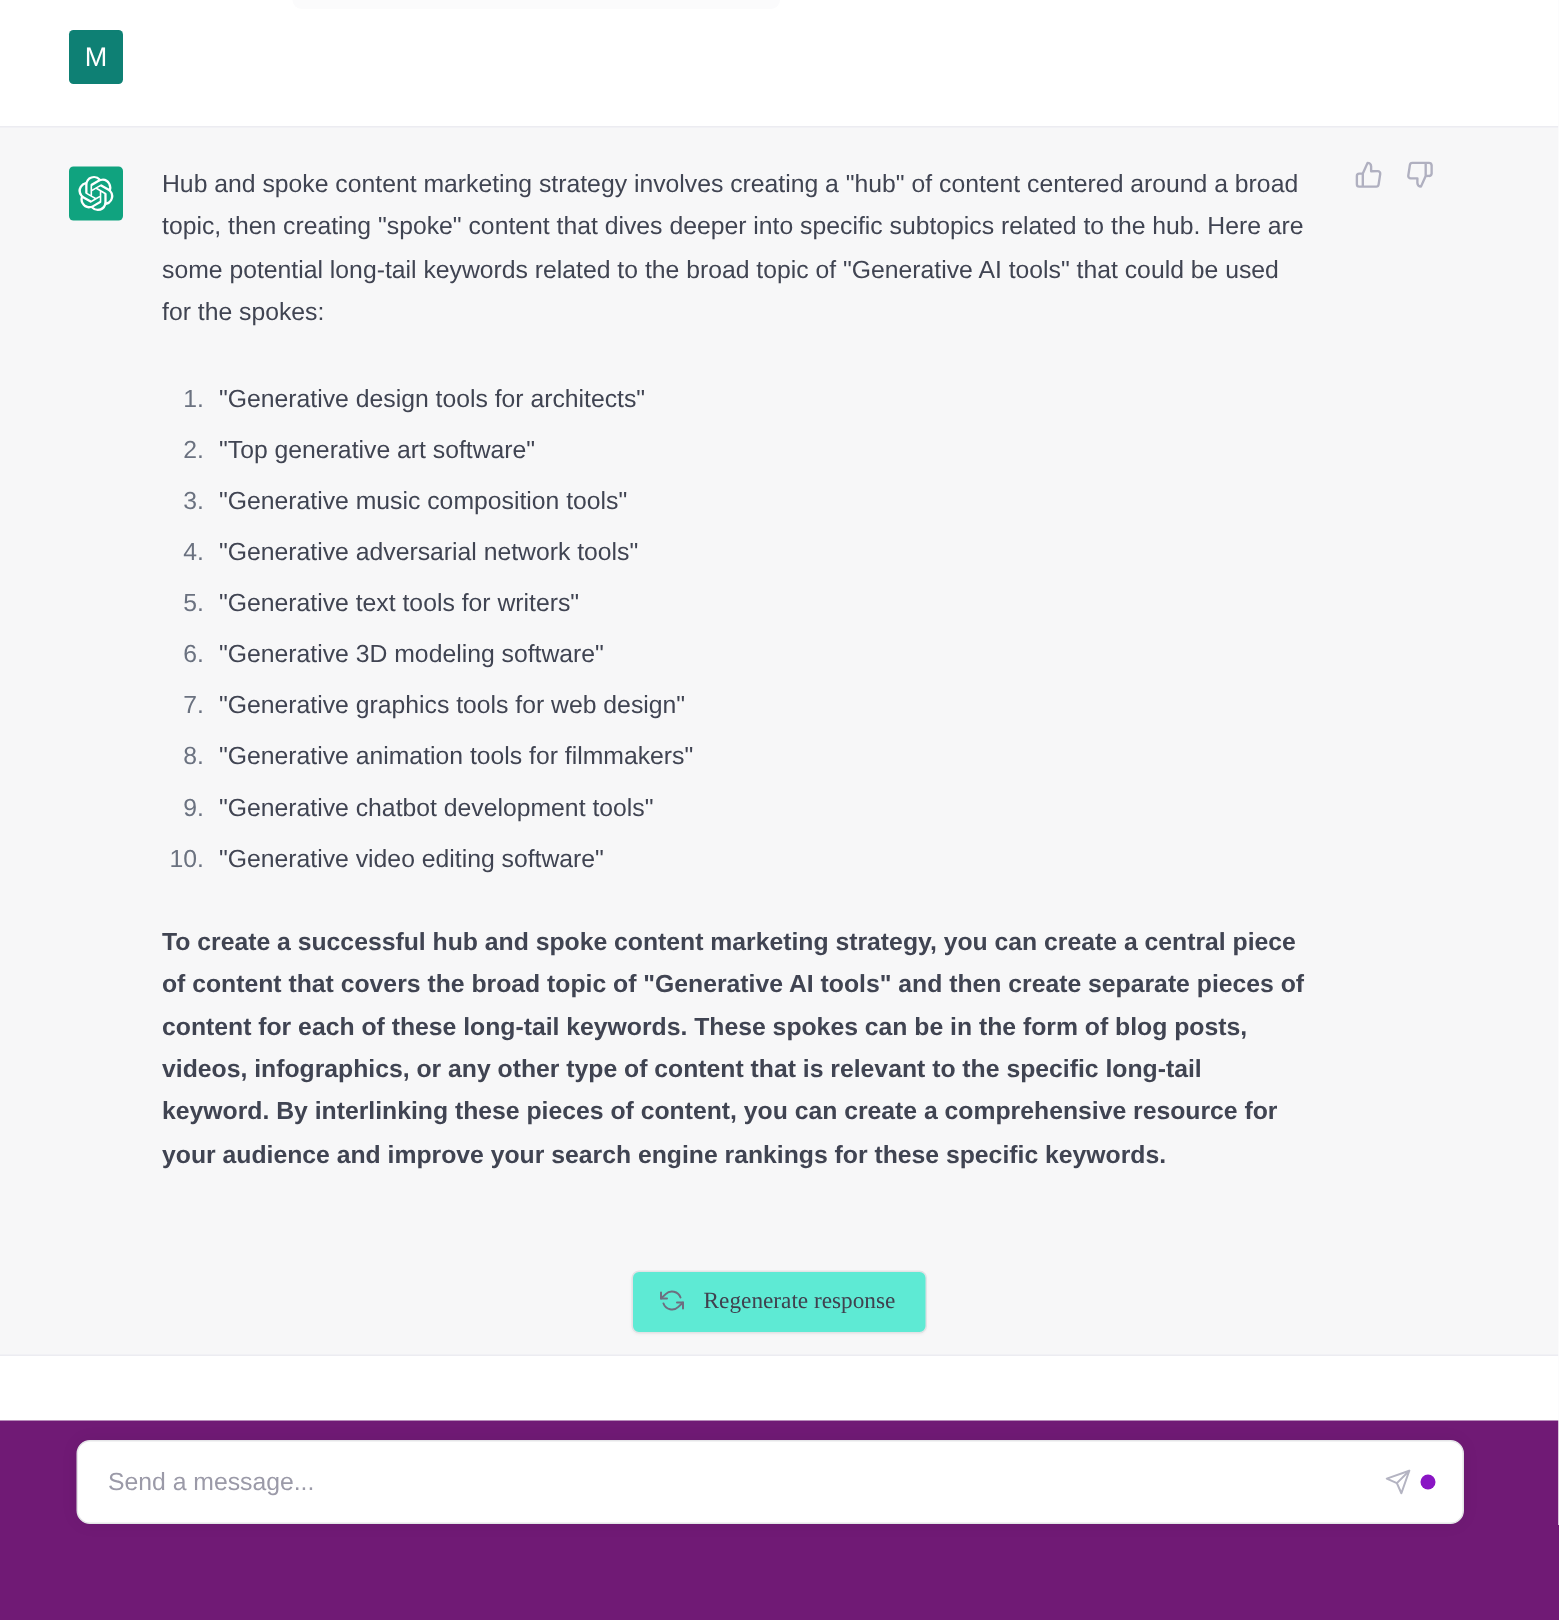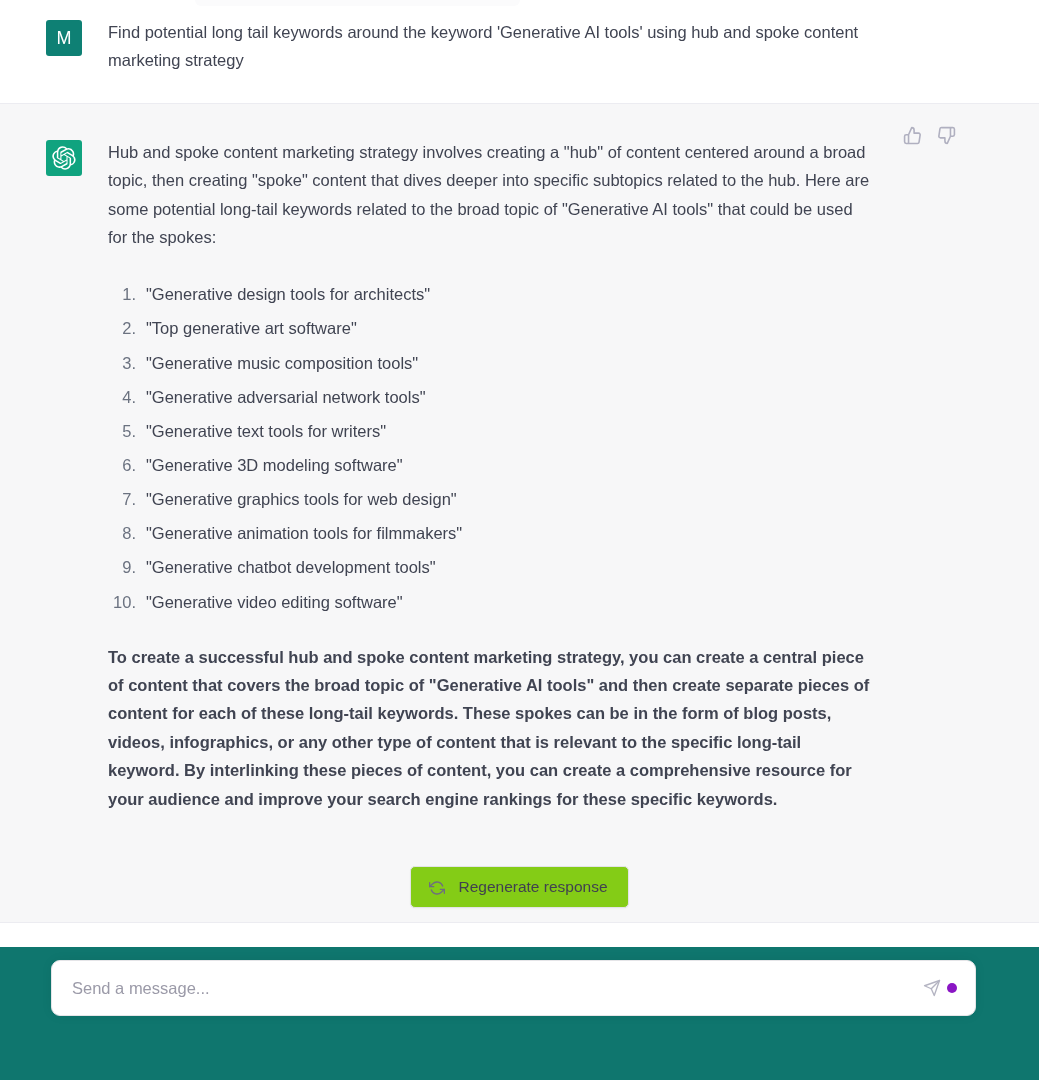--- a/index.html
+++ b/index.html
@@ -48,21 +48,21 @@
   .msg-user {
     background: #ffffff;
     padding-top: 18px;
     padding-bottom: 28px;
   }
 
   .msg-assistant {
     background: #f7f7f8;
     border-top: 1px solid #ececf1;
     border-bottom: 1px solid #ececf1;
-    padding-top: 34px;
+    padding-top: 24px;
     padding-bottom: 26px;
     position: relative;
     min-height: 820px;
   }
 
   .msg-inner {
     display: flex;
     width: 100%;
     padding-left: 46px;
     padding-right: 40px;
@@ -151,42 +151,42 @@
   .regen-wrap {
     position: absolute;
     left: 0;
     bottom: 14px;
     width: 1039px;
     display: flex;
     justify-content: center;
   }
   .regen-btn {
     display: inline-flex;
-    align-items: flex-end;
+    align-items: flex-start;
     gap: 13px;
-    background: #84cc16;
+    background: #5eead4;
     border: 1px solid #e3e3e6;
     border-radius: 5px;
     padding: 11px 20px 11px 18px;
     font-size: 15.5px;
     color: #40414f;
-    font-family: Liberation Sans, sans-serif;
+    font-family: Liberation Serif, serif;
     cursor: pointer;
     box-shadow: 0 1px 2px rgba(0,0,0,0.03);
   }
   .regen-btn svg { display: block; flex: 0 0 auto; }
 
   
   .composer-area {
     position: absolute;
     left: 0;
     top: 947px;
     width: 1039px;
     height: 133px;
-    background: #0f766e;
+    background: #701a75;
   }
   .composer {
     position: absolute;
     left: 51px;
     top: 13px;
     width: 925px;
     height: 56px;
     background: #ffffff;
     border: 1px solid #e5e5e8;
     border-radius: 9px;
@@ -239,23 +239,20 @@
 <body>
 
 <div class="conversation">
 
   <div class="scrolled-off-stub"></div>
 
   <div class="msg msg-user">
     <div class="msg-inner">
       <div class="avatar avatar-user">
         <span>M</span>
-      </div>
-      <div class="msg-body">
-        <p>Find potential long tail keywords around the keyword 'Generative AI tools' using hub and spoke content marketing strategy</p>
       </div>
     </div>
   </div>
 
   <div class="msg msg-assistant">
     <div class="msg-inner">
       <div class="avatar avatar-assistant">
         <span>
           <svg width="24" height="24" viewBox="0 0 41 41" fill="none" xmlns="http://www.w3.org/2000/svg">
             <path d="M37.532 16.87a9.963 9.963 0 0 0-.856-8.184 10.078 10.078 0 0 0-10.855-4.835A9.964 9.964 0 0 0 18.306.5a10.079 10.079 0 0 0-9.614 6.977 9.967 9.967 0 0 0-6.664 4.834 10.08 10.08 0 0 0 1.24 11.817 9.965 9.965 0 0 0 .856 8.185 10.079 10.079 0 0 0 10.855 4.835 9.965 9.965 0 0 0 7.516 3.35 10.078 10.078 0 0 0 9.617-6.981 9.967 9.967 0 0 0 6.663-4.834 10.08 10.08 0 0 0-1.243-11.813ZM22.498 37.886a7.474 7.474 0 0 1-4.799-1.735c.061-.033.168-.092.237-.135l7.964-4.6a1.294 1.294 0 0 0 .655-1.134V18.984l3.366 1.944a.12.12 0 0 1 .066.092v9.299a7.505 7.505 0 0 1-7.49 7.567Zm-16.095-6.87a7.47 7.47 0 0 1-.894-5.023c.06.036.162.099.237.141l7.964 4.6a1.297 1.297 0 0 0 1.308 0l9.724-5.614v3.888a.12.12 0 0 1-.048.103l-8.051 4.649a7.504 7.504 0 0 1-10.24-2.744ZM4.304 13.55a7.47 7.47 0 0 1 3.899-3.284v9.46a1.294 1.294 0 0 0 .654 1.132l9.724 5.614-3.366 1.944a.12.12 0 0 1-.114.01L7.04 23.782a7.504 7.504 0 0 1-2.735-10.232Zm27.658 6.437-9.724-5.615 3.367-1.943a.12.12 0 0 1 .113-.01l8.052 4.648a7.498 7.498 0 0 1-1.158 13.528v-9.46a1.293 1.293 0 0 0-.65-1.148Zm3.35-5.043c-.059-.037-.162-.099-.236-.141l-7.965-4.6a1.298 1.298 0 0 0-1.308 0l-9.723 5.614v-3.888a.12.12 0 0 1 .048-.103l8.05-4.645a7.497 7.497 0 0 1 11.135 7.763Zm-21.063 6.929-3.367-1.944a.12.12 0 0 1-.065-.093v-9.299a7.497 7.497 0 0 1 12.293-5.756 6.94 6.94 0 0 0-.236.134l-7.965 4.6a1.294 1.294 0 0 0-.654 1.132l-.006 11.226Zm1.829-3.943 4.33-2.501 4.332 2.5v5l-4.331 2.5-4.331-2.5v-5Z" fill="#ffffff"></path>

